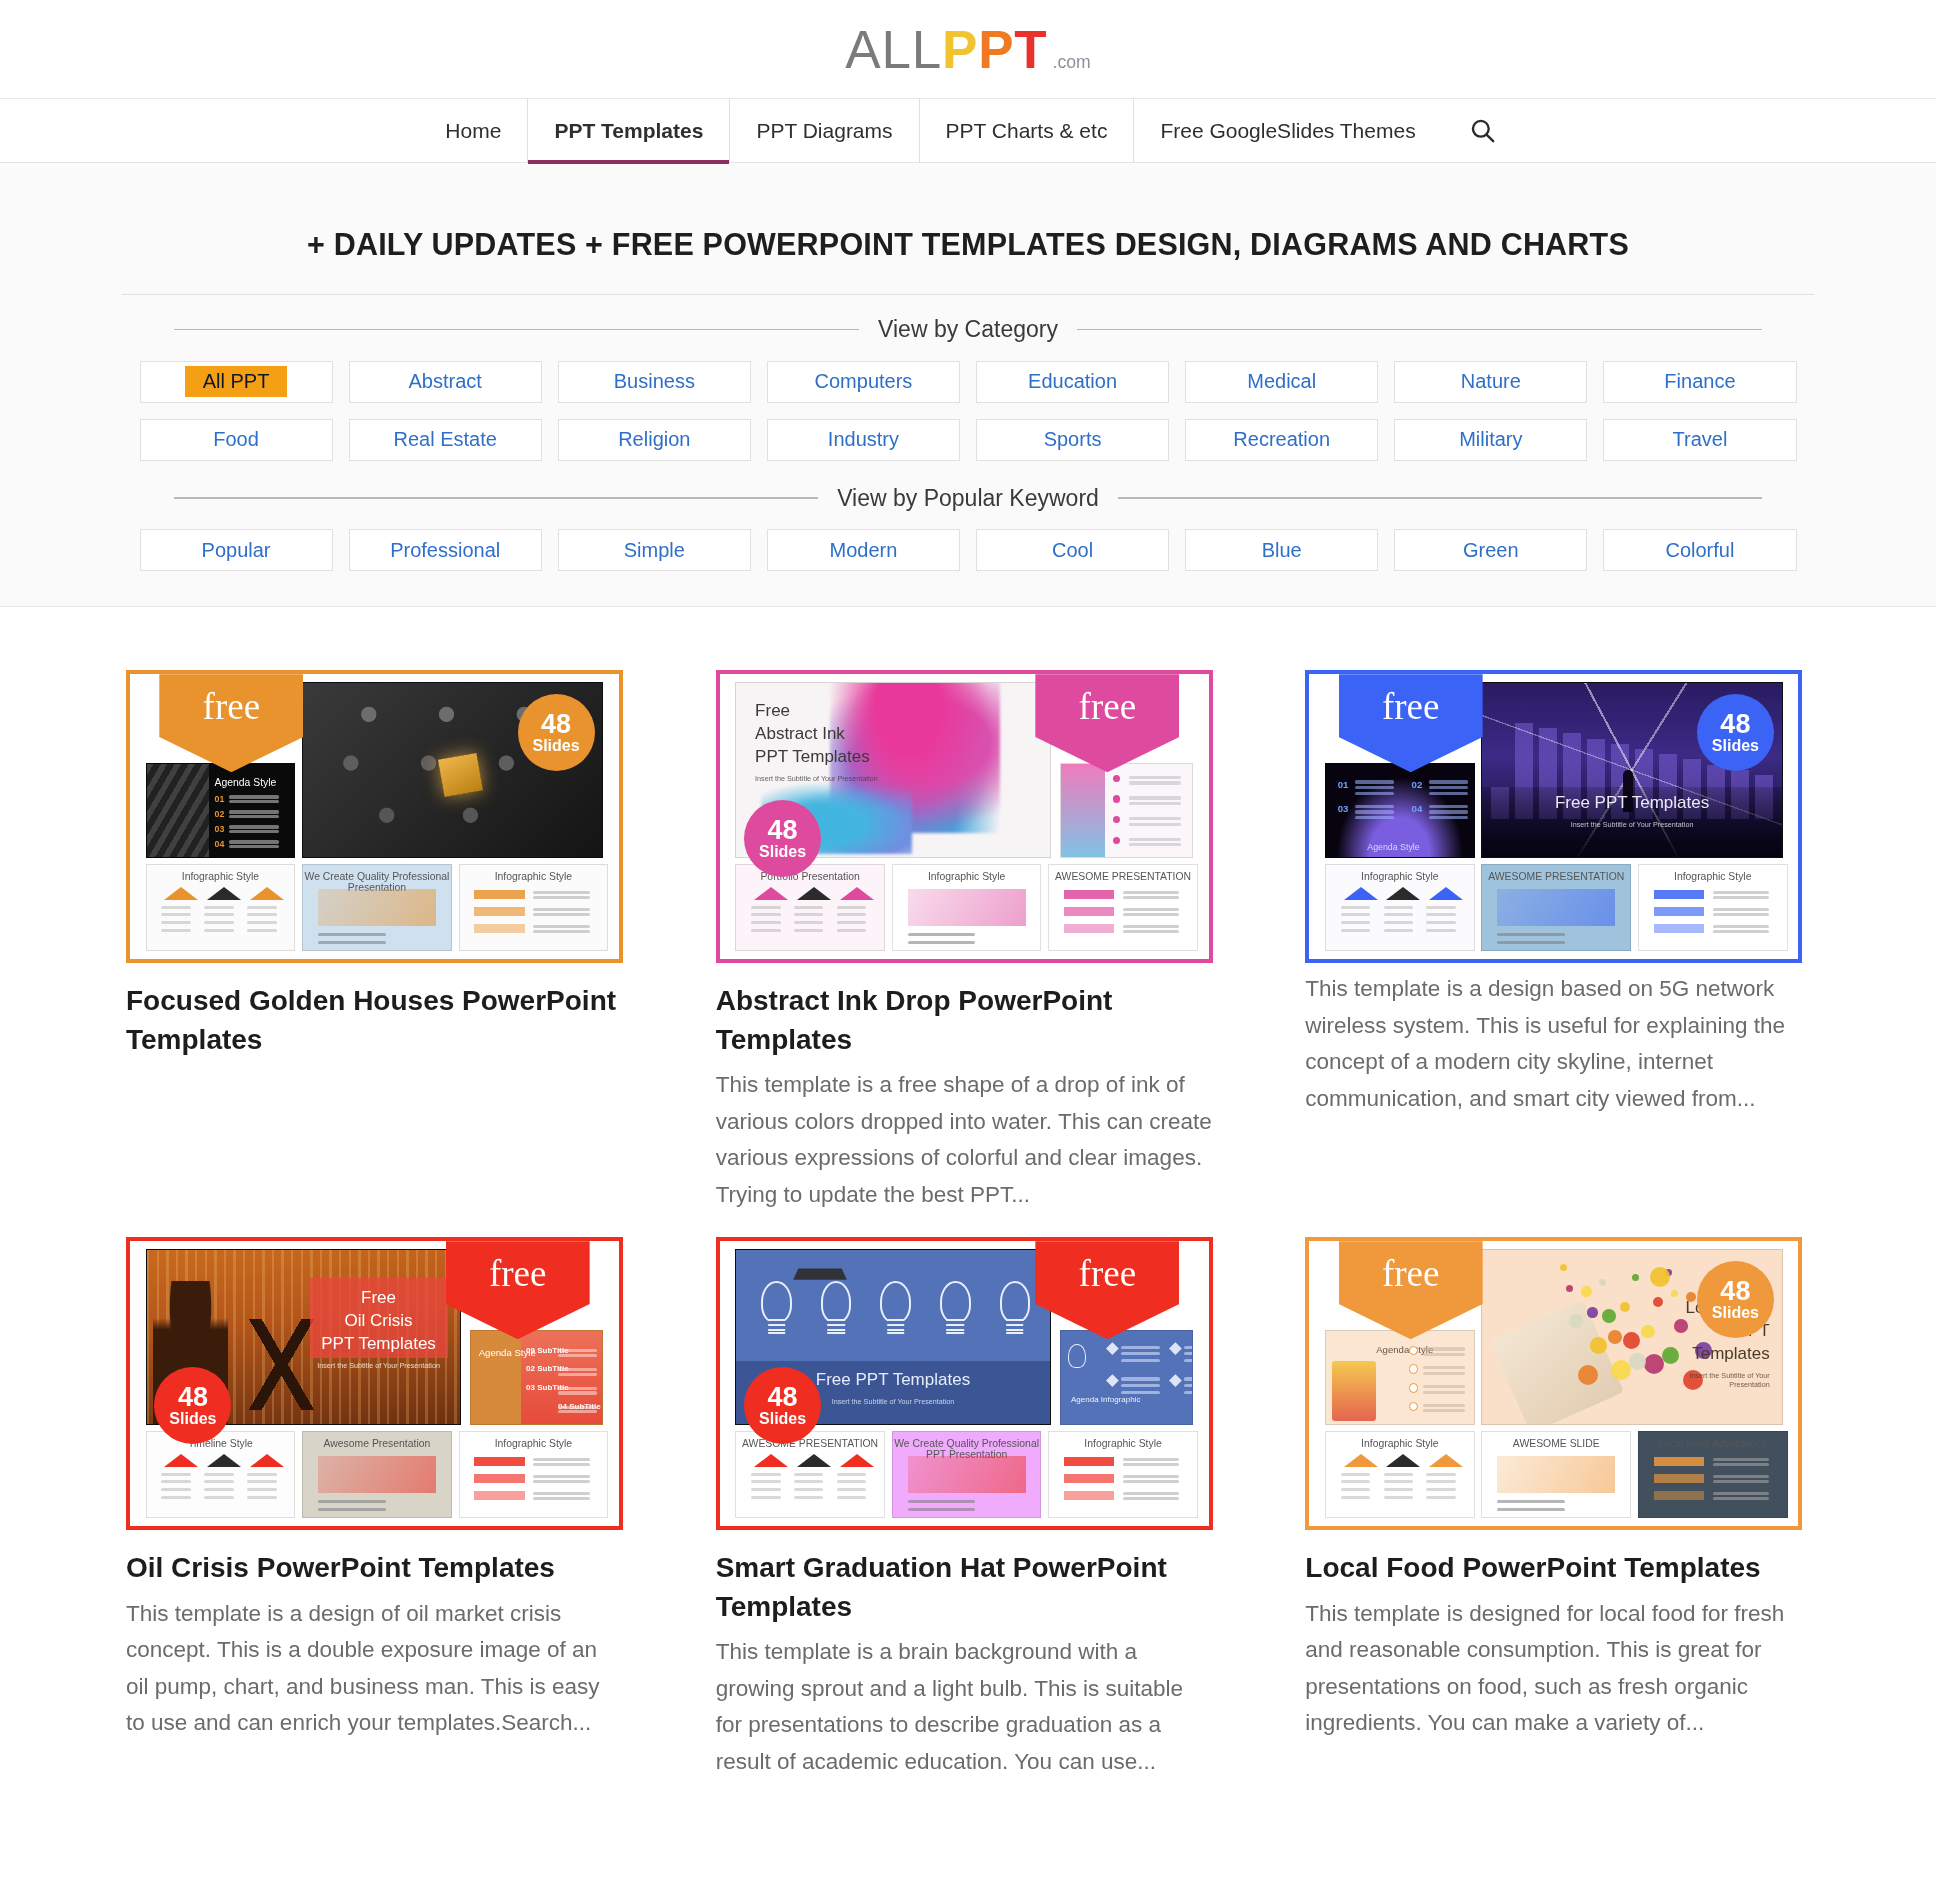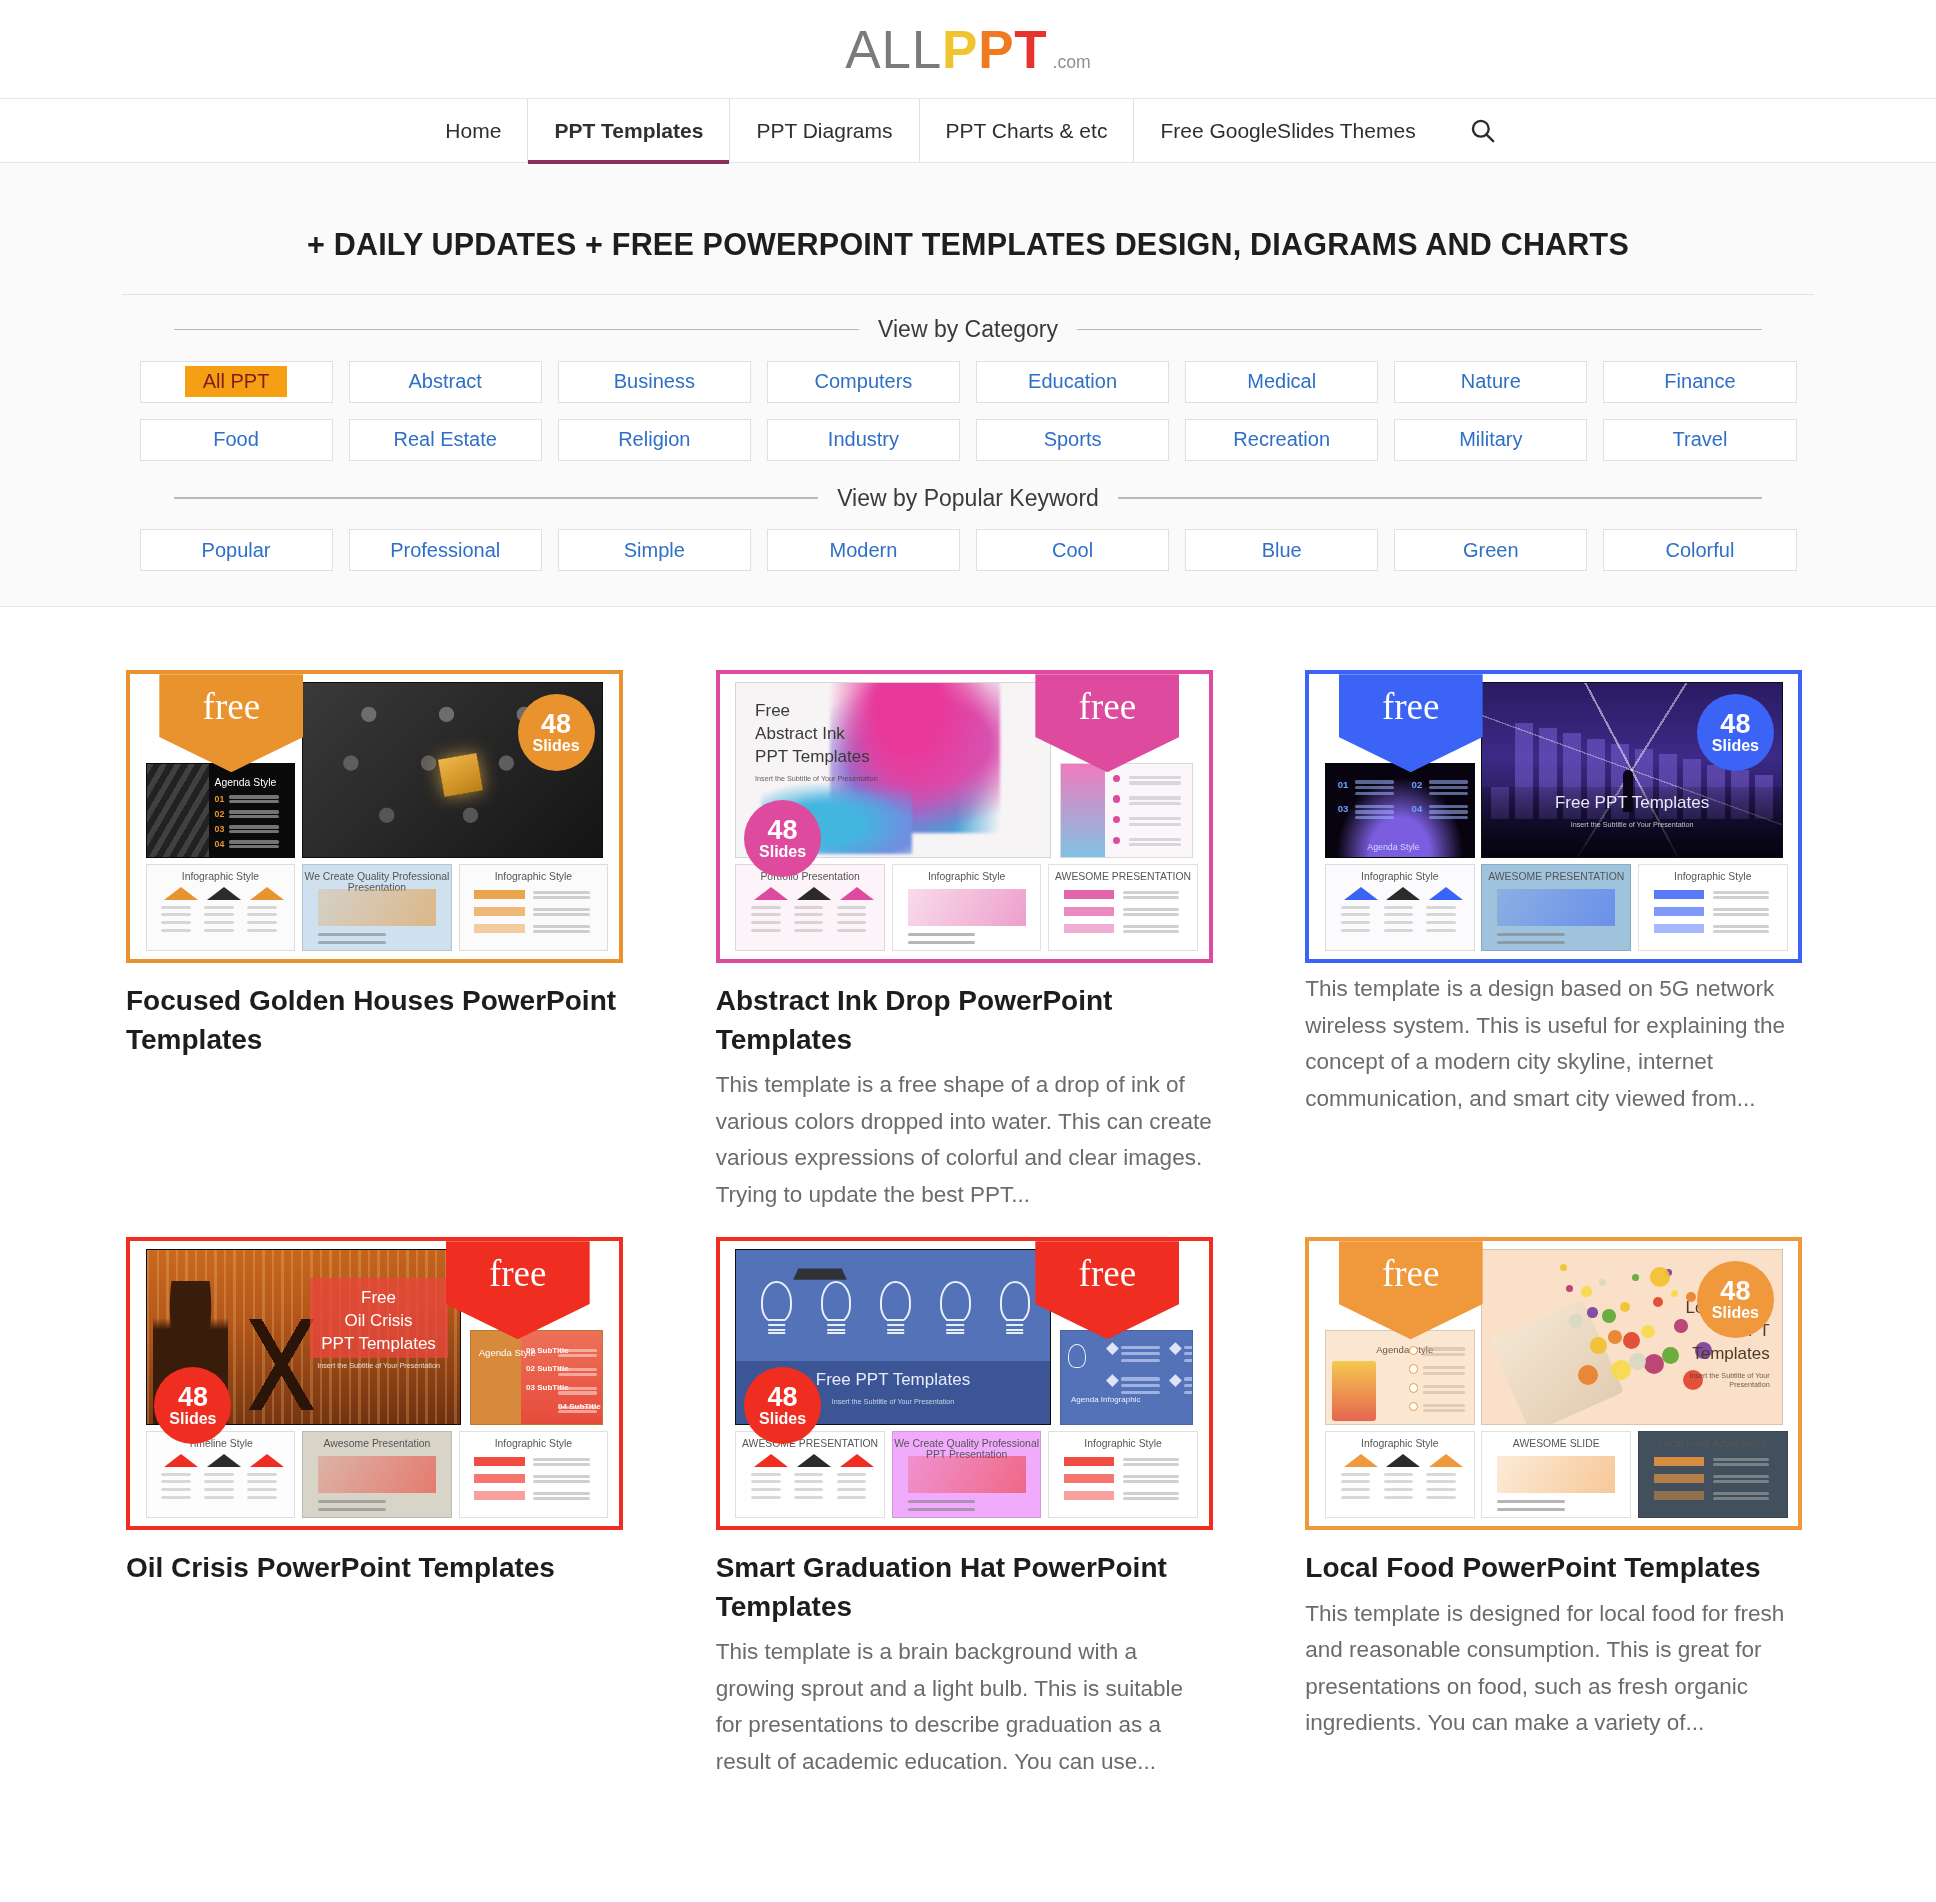--- a/index.html
+++ b/index.html
@@ -117,21 +117,21 @@
     border: 1.6px solid #e0e0e0;
     background: #fff;
     display:flex; align-items:center; justify-content:center;
     font-size: 20px;
     color: #2e6fc7;
     cursor: pointer;
     text-align:center;
   }
   .cat-btn .pill {
     background: #f59f15;
-    color: #7f1d1d;
+    color: #0f172a;
     padding: 4px 17.6px;
     font-size: 20px;
     line-height: 1.15;
     display:inline-block;
   }
   .btn-grid.keywords { margin-top: 17.6px; }
 
   
   .main {
     width: 1684px; margin: 0 auto;
@@ -756,20 +756,21 @@
               <div class="ministrip" style="left:50%;top:77%;width:38%;background:#a9a9a9;opacity:.55;"></div>
             </div>
             <div class="free-ribbon" style="right:6%;top:0;background:#ef2d21;">free</div>
             <div class="badge-48" style="left:5%;top:44%;background:#ef2d21;">
               <span class="n">48</span>
               <span class="s">Slides</span>
             </div>
           </div>
         </a>
         <div class="card-title">Oil Crisis PowerPoint Templates</div>
+        <div class="card-desc">This template is a design of oil market crisis concept. This is a double exposure image of an oil pump, chart, and business man. This is easy to use and can enrich your templates.Search...</div>
       </div>
       <div class="card">
         <a class="thumb" style="border-color: rgb(239, 45, 33);">
           <div style="position:absolute;inset:0;background:#fff;">
             <div class="tb pane-border tb-main" style="background:#111;">
               <div class="bulbs"></div>
               <div class="bulb" style="left:8%;"></div>
               <div class="bulb" style="left:27%;"></div>
               <div class="bulb" style="left:46%;"></div>
               <div class="bulb" style="left:65%;"></div>

